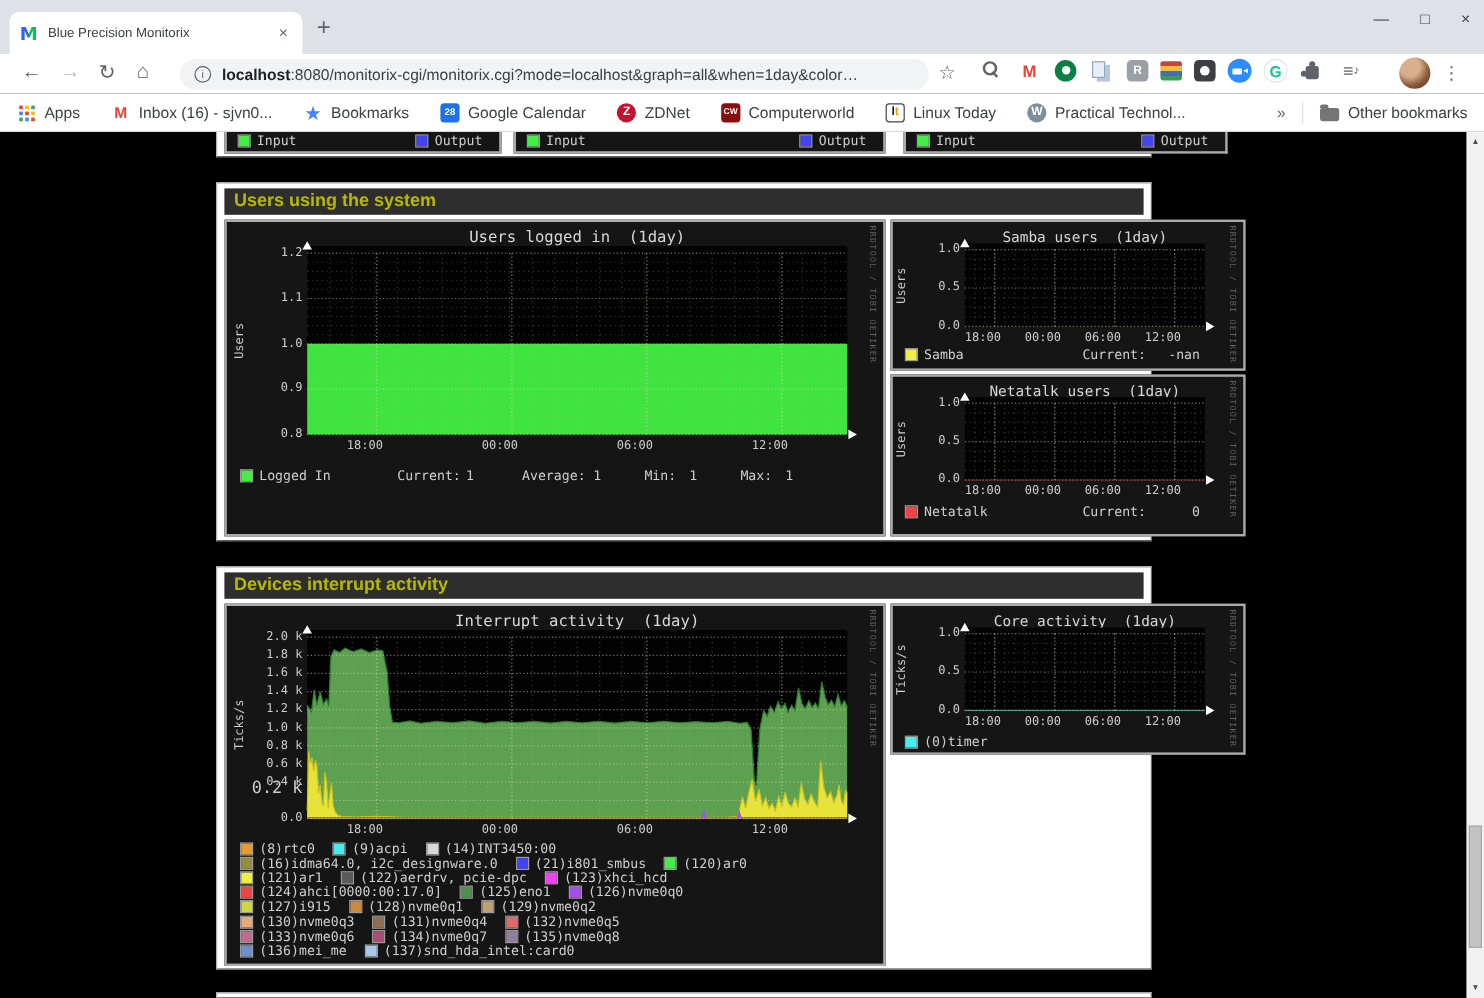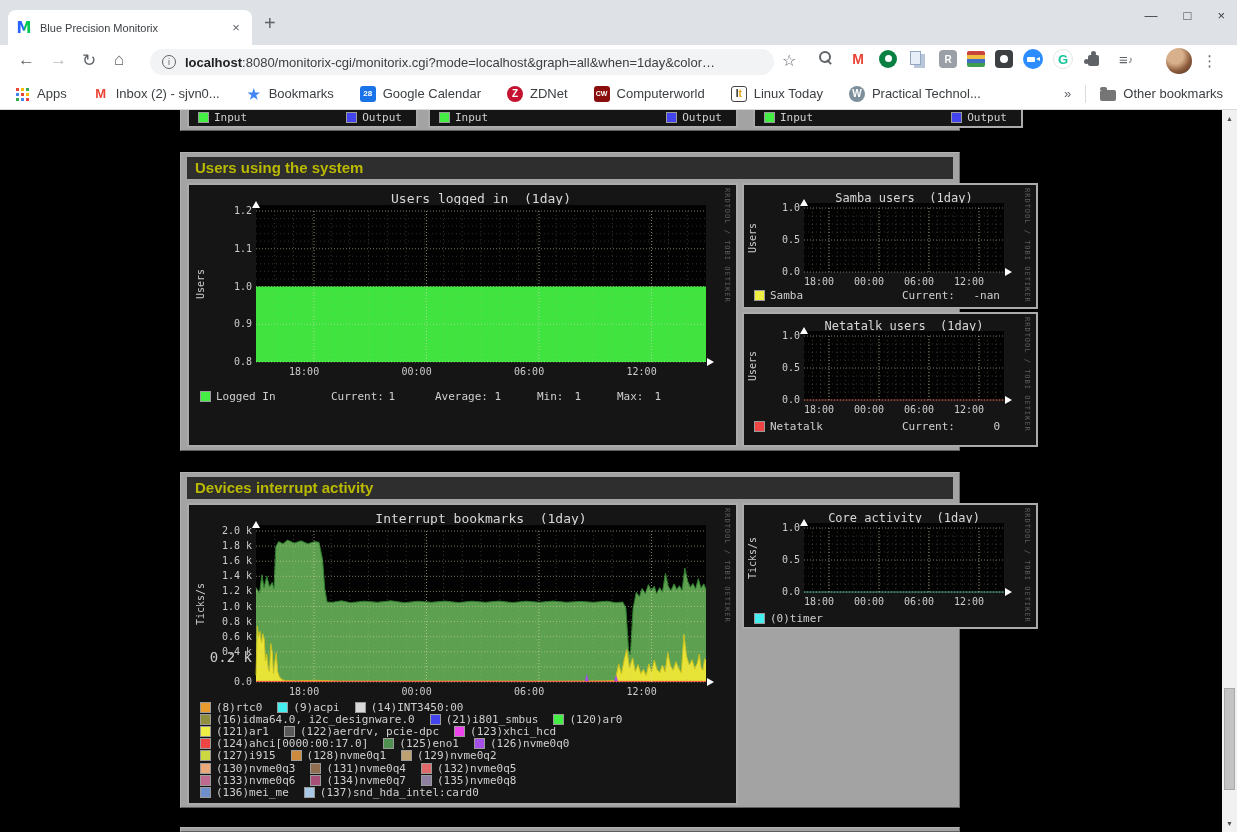--- a/index.html
+++ b/index.html
@@ -75,21 +75,21 @@
   .ext-puzzle-icon::before { content:""; position:absolute; left:5px; top:7px; width:11px; height:11px; background:#5f6368; border-radius:2px; }
   .ext-puzzle-icon::after { content:""; position:absolute; left:8px; top:3px; width:5px; height:5px; border-radius:50%; background:#5f6368; box-shadow:-7px 8px 0 0 #5f6368; }
   .ext-playlist-icon { color:#5f6368; }
   .ext-playlist-icon::before { content:"≡"; font-size:15px; }
   .ext-playlist-icon::after { content:"♪"; font-size:10px; }
 
   
   .viewport { position:absolute; left:0; top:110px; width:1222px; height:722px; background:#000; overflow:hidden; }
   .gfont { font-family:"DejaVu Sans Mono","Liberation Mono",monospace; }
 
-  .sec { position:absolute; left:180px; width:780px; background:#a3a3a3; border:1px solid #b2b2b2; border-right-color:#6e6e6e; border-bottom-color:#5e5e5e; }
+  .sec { position:absolute; left:180px; width:780px; background:#ffffff; border:1px solid #b2b2b2; border-right-color:#6e6e6e; border-bottom-color:#5e5e5e; }
   .sec-header { position:absolute; left:6px; right:6px; top:4px; height:22px; background:#2e2e2e; color:#b9b900; font-weight:bold; font-size:15px; line-height:22px; padding-left:8px; }
   .gpanel { position:absolute; background:#151515; border:2px solid #ababab; }
   .g-title { position:absolute; color:#d8d8d8; text-align:center; white-space:pre; }
   .g-ylabel { position:absolute; color:#cccccc; white-space:pre; }
   .g-tick { position:absolute; color:#cccccc; text-align:right; white-space:pre; }
   .g-xtick { position:absolute; color:#cccccc; text-align:left; white-space:pre; }
   .g-wm { position:absolute; color:#5f5f5f; font-size:7px; letter-spacing:1px; writing-mode:vertical-rl; top:3px; white-space:pre; }
   .lg-sq { display:inline-block; width:9px; height:9px; outline:1px solid #9a9a9a; flex:none; }
   .lg-row { position:absolute; display:flex; align-items:center; color:#cfcfcf; white-space:pre; }
   .lg-lbl { margin-left:6px; }
@@ -155,21 +155,21 @@
 </div>
 
 <div class="bookmarks">
   <div class="bm-left" id="bm-left">
       <div class="bm-item">
         <div class="bm-icon icon-apps-grid-icon"></div>
         <span>Apps</span>
       </div>
       <div class="bm-item">
         <div class="bm-icon icon-gmail-icon"></div>
-        <span>Inbox (2) - sjvn0...</span>
+        <span>Inbox (16) - sjvn0...</span>
       </div>
       <div class="bm-item">
         <div class="bm-icon icon-star-icon"></div>
         <span>Bookmarks</span>
       </div>
       <div class="bm-item">
         <div class="bm-icon icon-calendar-28-icon"></div>
         <span>Google Calendar</span>
       </div>
       <div class="bm-item">
@@ -418,21 +418,21 @@
         <div class="g-xtick gfont" style="left: 110px; top: 90px; width: 50px; font-size: 10px;">00:00</div>
         <div class="g-xtick gfont" style="left: 160px; top: 90px; width: 50px; font-size: 10px;">06:00</div>
         <div class="g-xtick gfont" style="left: 210px; top: 90px; width: 50px; font-size: 10px;">12:00</div>
         <div class="lg-row gfont" style="left: 0px; top: 106px; width: 100%; height: 12px; font-size: 11px;"><div style="position: absolute; left: 11px; display: flex; align-items: center;"><div class="lg-sq" style="background: rgb(238, 68, 68);"></div><div class="lg-lbl">Netatalk</div></div><div style="position: absolute; left: 158px;">Current:</div><div style="position: absolute; left: 198px; width: 58px; text-align: right;">0</div></div>
       </div>
   </div>
 
   <div class="sec" style="top:362px; height:336px">
     <div class="sec-header">Devices interrupt activity</div>
     <div class="gpanel" style="left:6px; top:30px; width:551px; height:302px">
-        <div class="g-title gfont" style="left: 132px; top: 6px; width: 320px; font-size: 13px;">Interrupt bookmarks  (1day)</div>
+        <div class="g-title gfont" style="left: 132px; top: 6px; width: 320px; font-size: 13px;">Interrupt activity  (1day)</div>
         <div class="g-ylabel gfont" style="left: 11px; top: 98.5px; font-size: 10px; transform: translate(-50%, -50%) rotate(-90deg);">Ticks/s</div>
         <div class="g-wm gfont" style="left: 534px;">RRDTOOL / TOBI OETIKER</div>
         <svg width="547" height="298" style="position:absolute;left:0;top:0">
           <rect x="67" y="20" width="450" height="157" fill="#020202"></rect>
           <path d="M67.0,177 L67.0,82.6 L70.6,87.9 L72.8,69.8 L75.1,82.6 L77.8,71.3 L80.5,81.9 L83.2,77.3 L85.0,83.4 L86.8,41.9 L89.5,36.6 L94.0,38.8 L98.5,35.1 L105.3,38.1 L112.0,35.8 L118.8,38.8 L125.5,36.6 L130.0,37.3 L133.6,54.7 L135.8,84.1 L138.1,97.0 L143.5,97.3 L152.5,95.8 L161.5,97.7 L175.0,96.2 L188.5,97.3 L202.0,95.8 L215.5,97.7 L229.0,96.2 L242.5,97.3 L256.0,96.1 L269.5,97.6 L283.0,96.2 L296.5,97.3 L310.0,96.1 L323.5,97.6 L337.0,96.2 L350.5,97.3 L364.0,96.1 L377.5,97.3 L391.0,96.4 L404.5,97.3 L418.0,96.2 L427.0,97.7 L433.8,97.0 L436.9,103.0 L439.6,145.3 L441.4,149.8 L444.1,103.0 L447.3,87.2 L450.4,91.7 L453.1,83.4 L456.3,88.7 L459.4,79.6 L462.1,85.6 L465.3,81.1 L467.5,88.7 L470.7,82.6 L473.4,87.2 L476.5,68.3 L479.2,81.1 L481.9,85.6 L485.1,78.8 L487.8,84.5 L490.4,80.7 L493.1,85.3 L495.8,63.0 L498.6,75.8 L501.3,82.2 L503.9,78.5 L506.6,83.8 L509.3,73.6 L512.0,83.0 L514.8,78.8 L517.0,84.5 L517.0,177 Z" fill="#5CA050"></path>
           <polyline points="67.0,82.6 70.6,87.9 72.8,69.8 75.1,82.6 77.8,71.3 80.5,81.9 83.2,77.3 85.0,83.4 86.8,41.9 89.5,36.6 94.0,38.8 98.5,35.1 105.3,38.1 112.0,35.8 118.8,38.8 125.5,36.6 130.0,37.3 133.6,54.7 135.8,84.1 138.1,97.0 143.5,97.3 152.5,95.8 161.5,97.7 175.0,96.2 188.5,97.3 202.0,95.8 215.5,97.7 229.0,96.2 242.5,97.3 256.0,96.1 269.5,97.6 283.0,96.2 296.5,97.3 310.0,96.1 323.5,97.6 337.0,96.2 350.5,97.3 364.0,96.1 377.5,97.3 391.0,96.4 404.5,97.3 418.0,96.2 427.0,97.7 433.8,97.0 436.9,103.0 439.6,145.3 441.4,149.8 444.1,103.0 447.3,87.2 450.4,91.7 453.1,83.4 456.3,88.7 459.4,79.6 462.1,85.6 465.3,81.1 467.5,88.7 470.7,82.6 473.4,87.2 476.5,68.3 479.2,81.1 481.9,85.6 485.1,78.8 487.8,84.5 490.4,80.7 493.1,85.3 495.8,63.0 498.6,75.8 501.3,82.2 503.9,78.5 506.6,83.8 509.3,73.6 512.0,83.0 514.8,78.8 517.0,84.5" fill="none" stroke="#2C7A2C" stroke-width="1"></polyline>
           <path d="M67.0,177 L67.0,170.2 L68.3,121.1 L69.7,131.7 L71.0,126.4 L72.4,137.7 L73.8,128.7 L75.1,133.2 L76.5,155.9 L77.8,149.1 L79.2,163.4 L80.5,166.4 L81.8,138.5 L83.2,146.8 L84.5,168.7 L85.9,156.6 L87.3,147.6 L88.6,166.4 L90.4,171.7 L92.7,174.4 L96.3,175.5 L107.5,175.9 L125.5,175.3 L148.0,176.1 L179.5,176.2 L224.5,176.2 L269.5,176.2 L314.5,176.2 L359.5,176.2 L395.5,176.1 L418.0,175.9 L426.1,175.6 L429.7,158.9 L432.4,168.7 L435.1,155.1 L437.8,144.5 L440.5,162.7 L443.6,152.8 L446.3,166.4 L449.1,159.6 L451.8,168.7 L454.4,164.2 L457.1,170.6 L459.9,158.9 L462.6,166.8 L465.3,155.1 L467.9,164.2 L470.7,167.6 L473.4,160.0 L476.1,166.8 L478.8,147.6 L481.5,160.8 L484.2,165.3 L486.9,156.6 L489.5,163.0 L492.3,167.6 L494.9,129.4 L497.6,151.3 L500.3,160.0 L503.1,154.7 L505.8,163.8 L508.4,157.7 L510.3,149.1 L512.0,162.3 L513.9,165.3 L515.6,153.6 L517.0,155.9 L517.0,177 Z" fill="#E8E337"></path>
           <polyline points="67.0,170.2 68.3,121.1 69.7,131.7 71.0,126.4 72.4,137.7 73.8,128.7 75.1,133.2 76.5,155.9 77.8,149.1 79.2,163.4 80.5,166.4 81.8,138.5 83.2,146.8 84.5,168.7 85.9,156.6 87.3,147.6 88.6,166.4 90.4,171.7 92.7,174.4 96.3,175.5 107.5,175.9 125.5,175.3 148.0,176.1 179.5,176.2 224.5,176.2 269.5,176.2 314.5,176.2 359.5,176.2 395.5,176.1 418.0,175.9 426.1,175.6 429.7,158.9 432.4,168.7 435.1,155.1 437.8,144.5 440.5,162.7 443.6,152.8 446.3,166.4 449.1,159.6 451.8,168.7 454.4,164.2 457.1,170.6 459.9,158.9 462.6,166.8 465.3,155.1 467.9,164.2 470.7,167.6 473.4,160.0 476.1,166.8 478.8,147.6 481.5,160.8 484.2,165.3 486.9,156.6 489.5,163.0 492.3,167.6 494.9,129.4 497.6,151.3 500.3,160.0 503.1,154.7 505.8,163.8 508.4,157.7 510.3,149.1 512.0,162.3 513.9,165.3 515.6,153.6 517.0,155.9" fill="none" stroke="#C8C020" stroke-width="1"></polyline>
           <path d="M395.5,177 L395.5,177.0 L397.8,168.7 L400.0,177.0 L424.8,177.0 L427.0,169.8 L429.3,177.0 L429.3,177 Z" fill="#A44FE8"></path>
           <polyline points="67.0,176.4 517.0,176.4" fill="none" stroke="#EE4444" stroke-width="1"></polyline>

